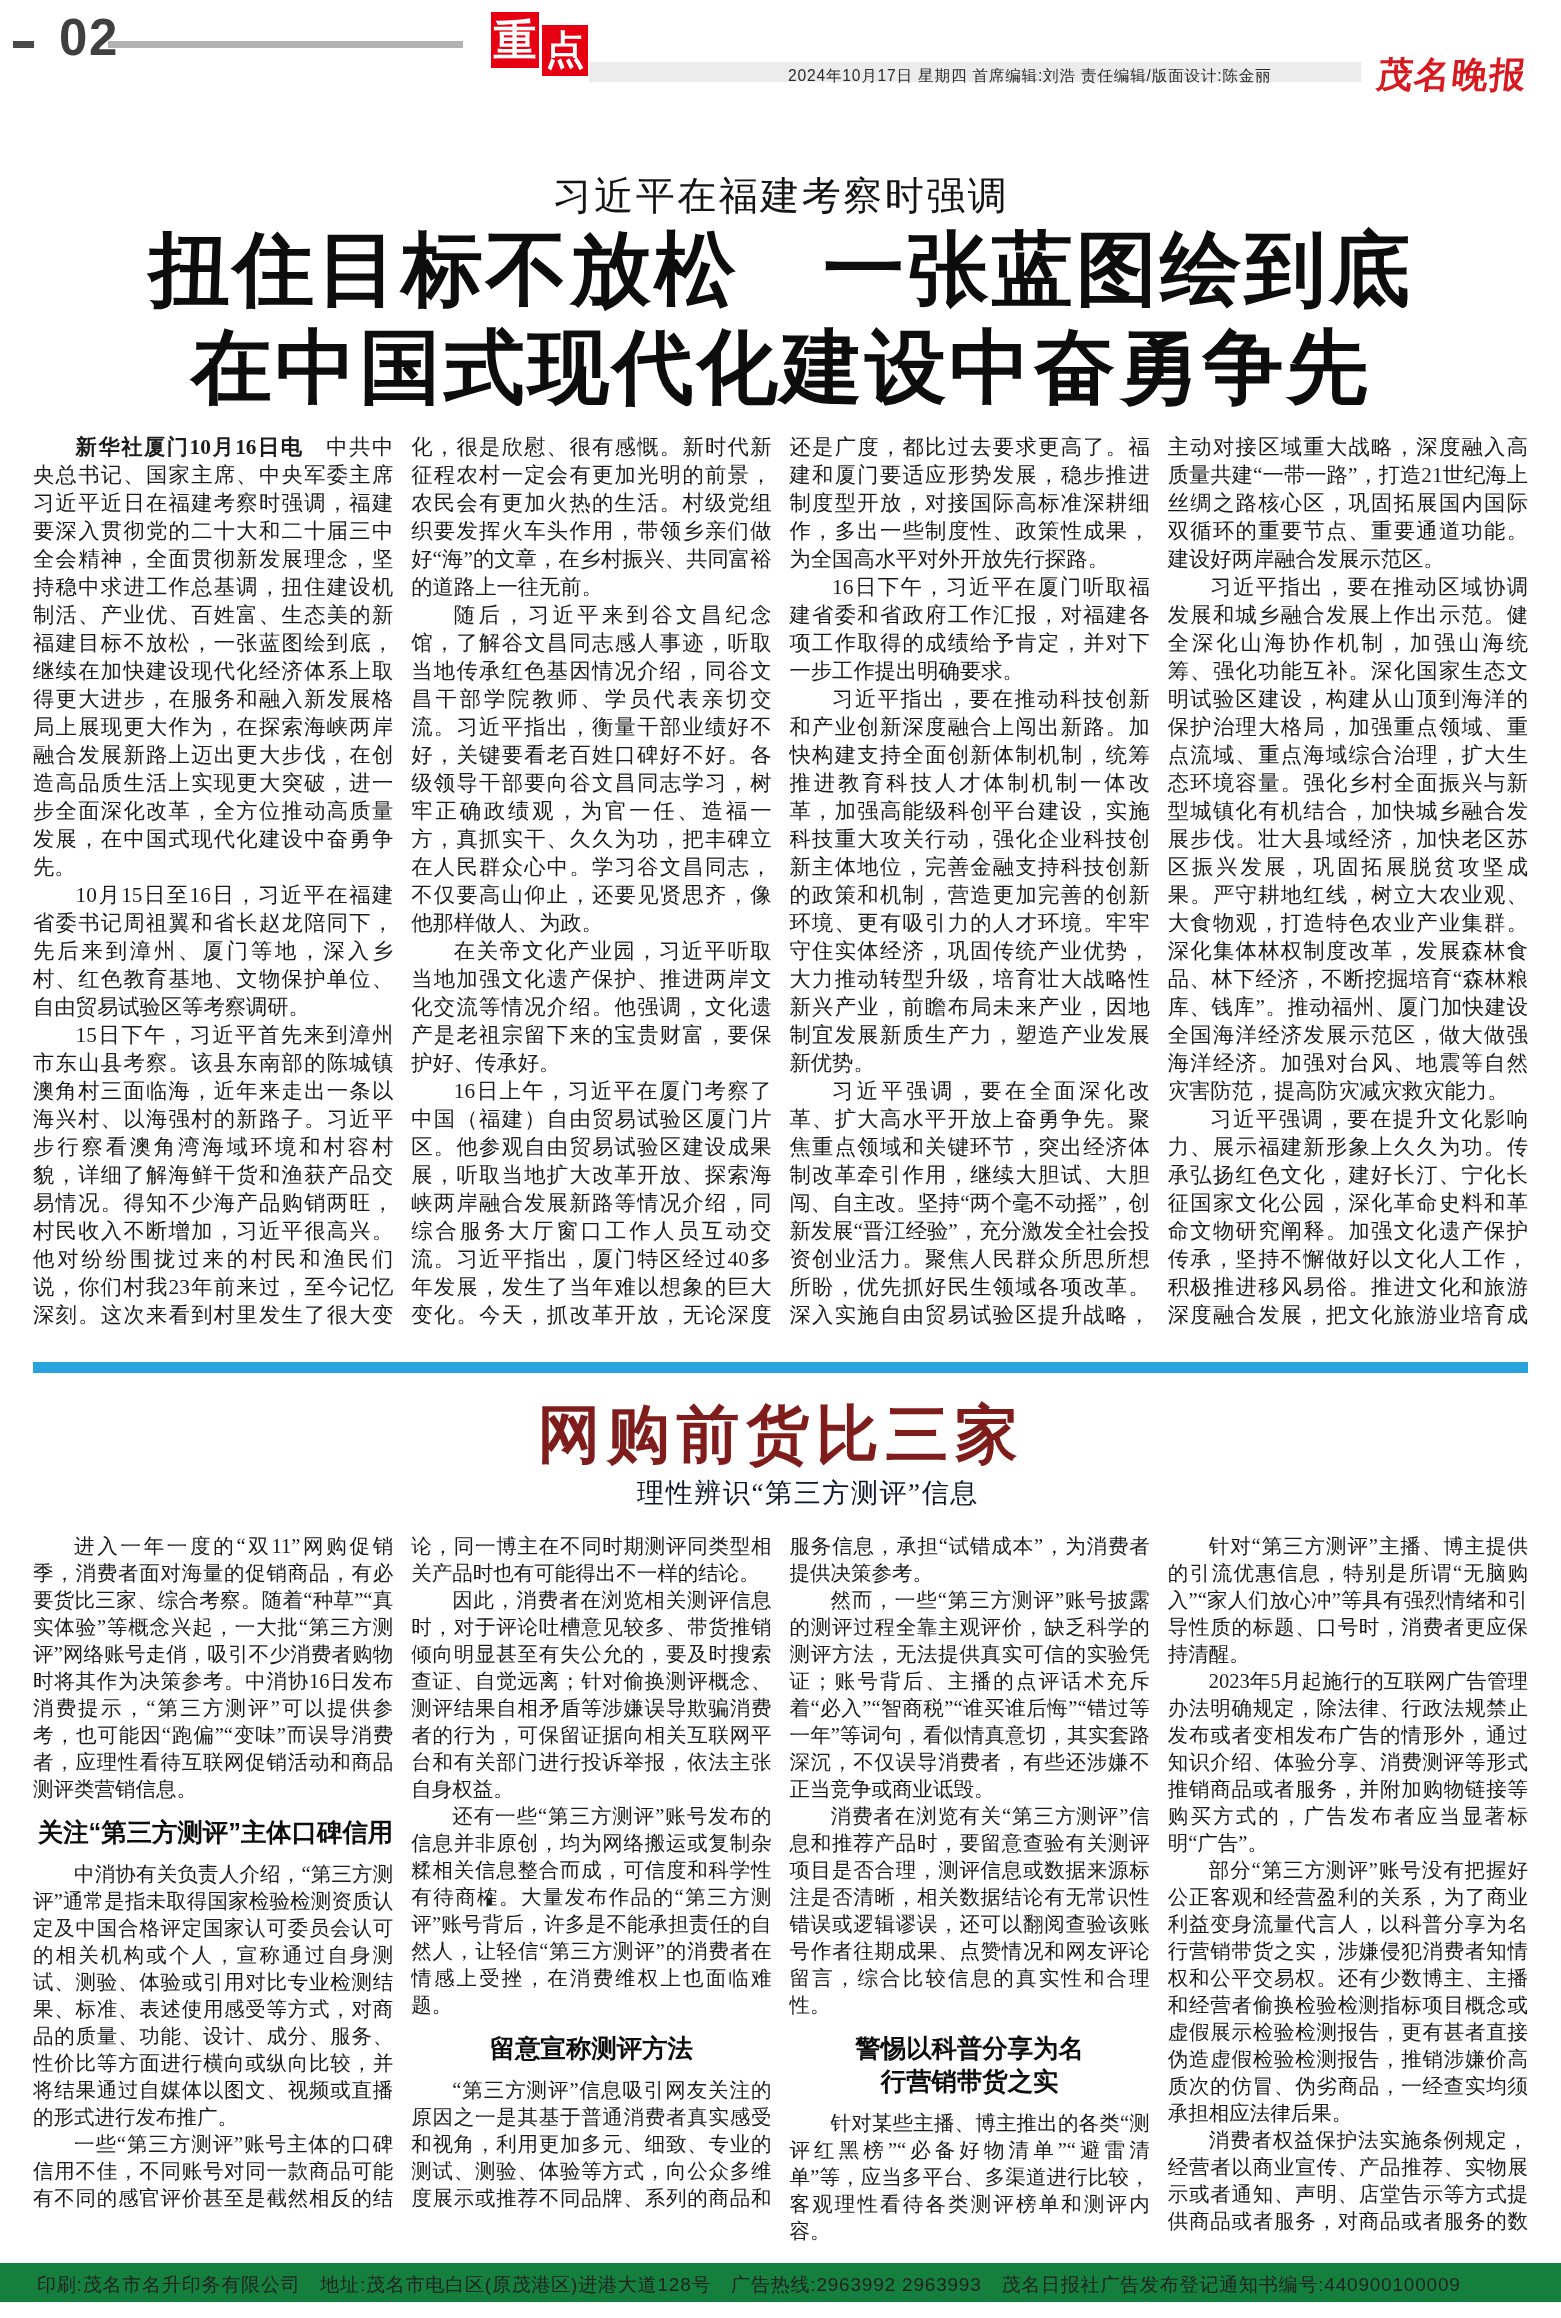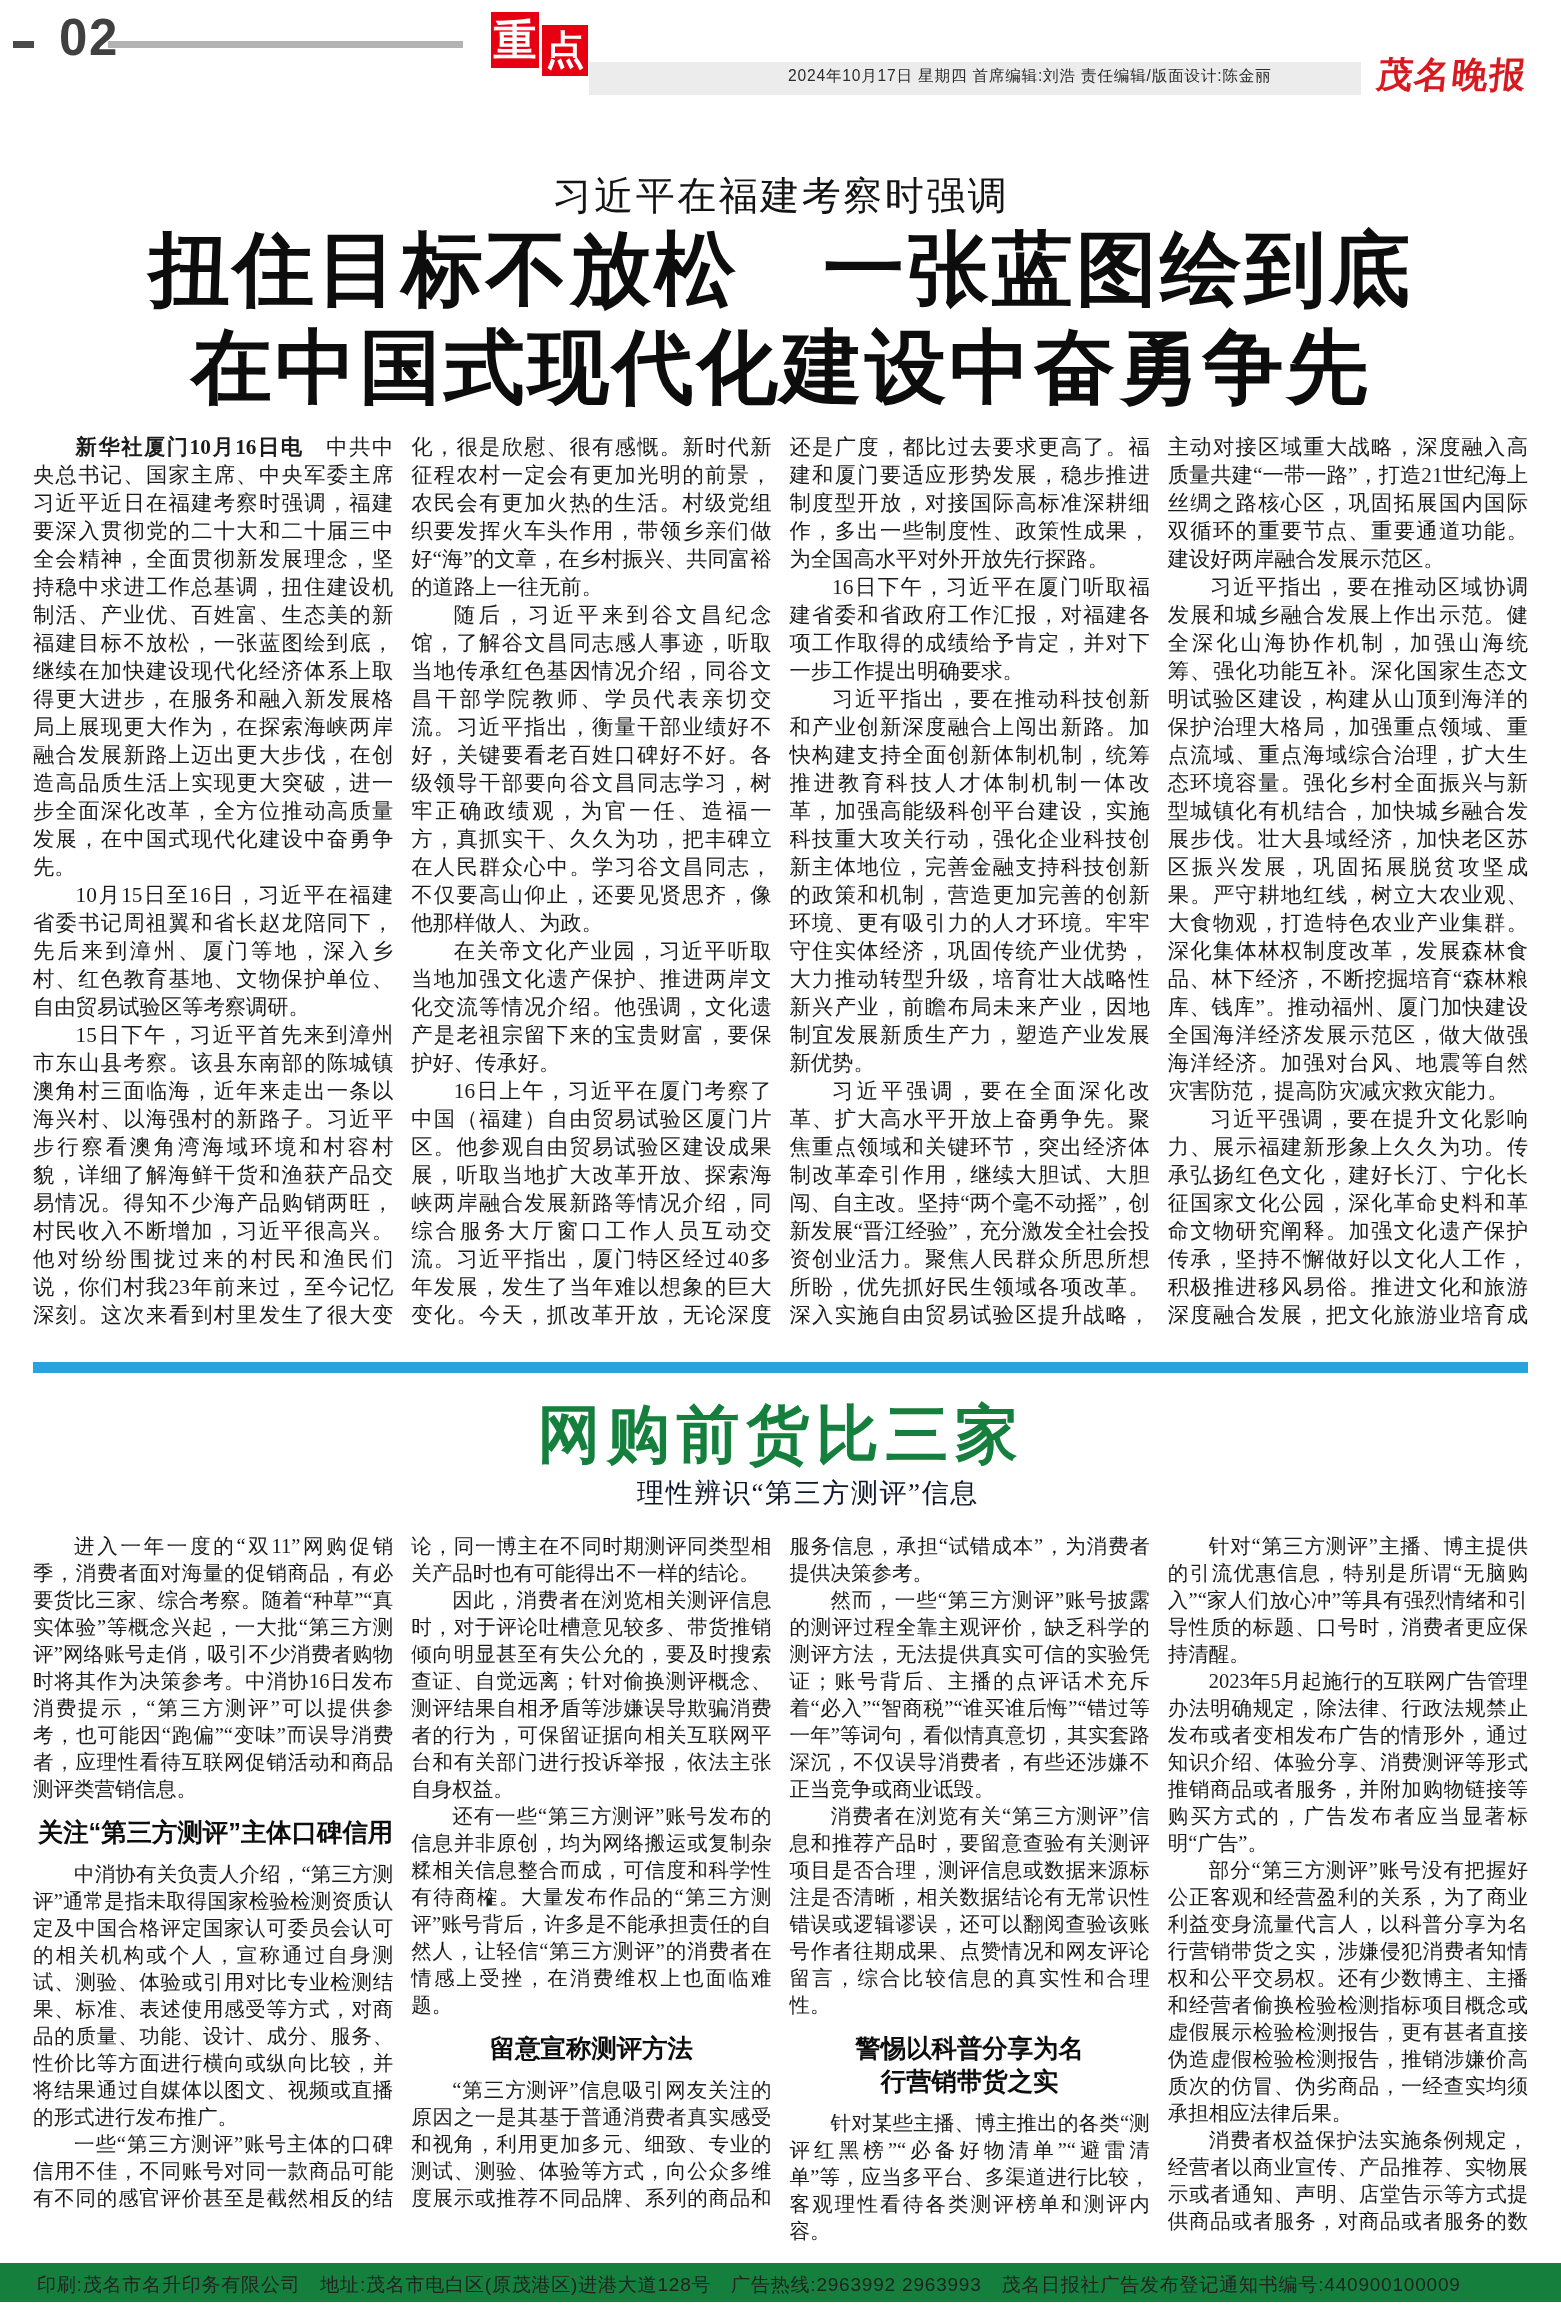--- a/index.html
+++ b/index.html
@@ -8,21 +8,21 @@
 
   
   .mast-dash{position:absolute;left:13px;top:41px;width:21.3px;height:7.4px;background:#4a4a4a;}
   .page-num{position:absolute;left:38px;top:8.2px;font-family:"Liberation Sans","DejaVu Sans",sans-serif;
             font-weight:bold;font-size:51px;color:#404040;letter-spacing:1.6px;margin-left:21px;}
   .mast-line{position:absolute;left:108px;top:41px;width:355px;height:7.4px;background:#b3b3b3;}
   .sec-block{position:absolute;background:#e60012;color:#ffffff;text-align:center;
              font-family:"Liberation Sans","DejaVu Sans",sans-serif;font-weight:bold;}
   .sec-b1{left:491px;top:11.5px;width:48px;height:56px;font-size:43px;line-height:56px;}
   .sec-b2{left:542px;top:24.6px;width:46px;height:51px;font-size:39px;line-height:49px;}
-  .date-bar{position:absolute;left:589px;top:62px;width:772px;height:33px;background:#ececec;}
+  .date-bar{position:absolute;left:589px;top:62px;width:772px;height:20px;background:#ececec;}
   .date-text{position:absolute;left:199px;top:4.1px;font-family:"Liberation Sans","DejaVu Sans",sans-serif;
              font-size:15.6px;color:#2b2b2b;letter-spacing:0.8px;white-space:nowrap;}
   .paper-logo{position:absolute;left:1377px;top:51px;width:164px;height:43px;
               font-family:"Liberation Serif","DejaVu Serif",serif;font-weight:bold;font-size:36px;
               color:#d71920;transform:skewX(-6deg);letter-spacing:1.6px;white-space:nowrap;}
 
   
   .a1-kicker{position:absolute;left:0;top:169px;width:100%;text-align:center;
              font-family:"Liberation Sans","DejaVu Sans",sans-serif;font-weight:400;
              font-size:39px;color:#141414;letter-spacing:2.5px;}
@@ -34,21 +34,21 @@
   .a1-body{position:absolute;left:33px;top:433px;width:1495px;height:916px;
            column-count:4;column-gap:18px;column-fill:auto;overflow:hidden;
            font-size:21.3px;line-height:28px;text-align:justify;}
   .a1-body p,.a2-body p{margin:0;text-indent:2em;}
   .lead-prefix{font-weight:bold;}
 
   .divider{position:absolute;left:33px;top:1362px;width:1495px;height:10.7px;background:#29a3dc;}
 
   .a2-headline{position:absolute;left:0;top:1392px;width:100%;text-align:center;
                font-family:"Liberation Sans","DejaVu Sans",sans-serif;font-weight:900;
-               font-size:63px;color:#15803d;letter-spacing:6.6px;}
+               font-size:63px;color:#7f1d1d;letter-spacing:6.6px;}
   .a2-subheadline{position:absolute;left:0;top:1475px;width:100%;text-align:center;
                font-family:Liberation Serif, serif;font-weight:400;
                font-size:27px;color:#0f172a;letter-spacing:1.6px;margin-left:27px;}
 
   .a2-body{position:absolute;left:33px;top:1533px;width:1495px;height:717px;
            column-count:4;column-gap:18px;column-fill:auto;overflow:hidden;
            font-size:20.5px;line-height:27px;text-align:justify;}
   .sub-head{font-family:"Liberation Sans","DejaVu Sans",sans-serif;font-weight:bold;
             font-size:25.4px;line-height:33px;color:#0d0d0d;margin:13px 0 11.5px 0;text-indent:0;}
   .sub-head.left{text-align:right;}

